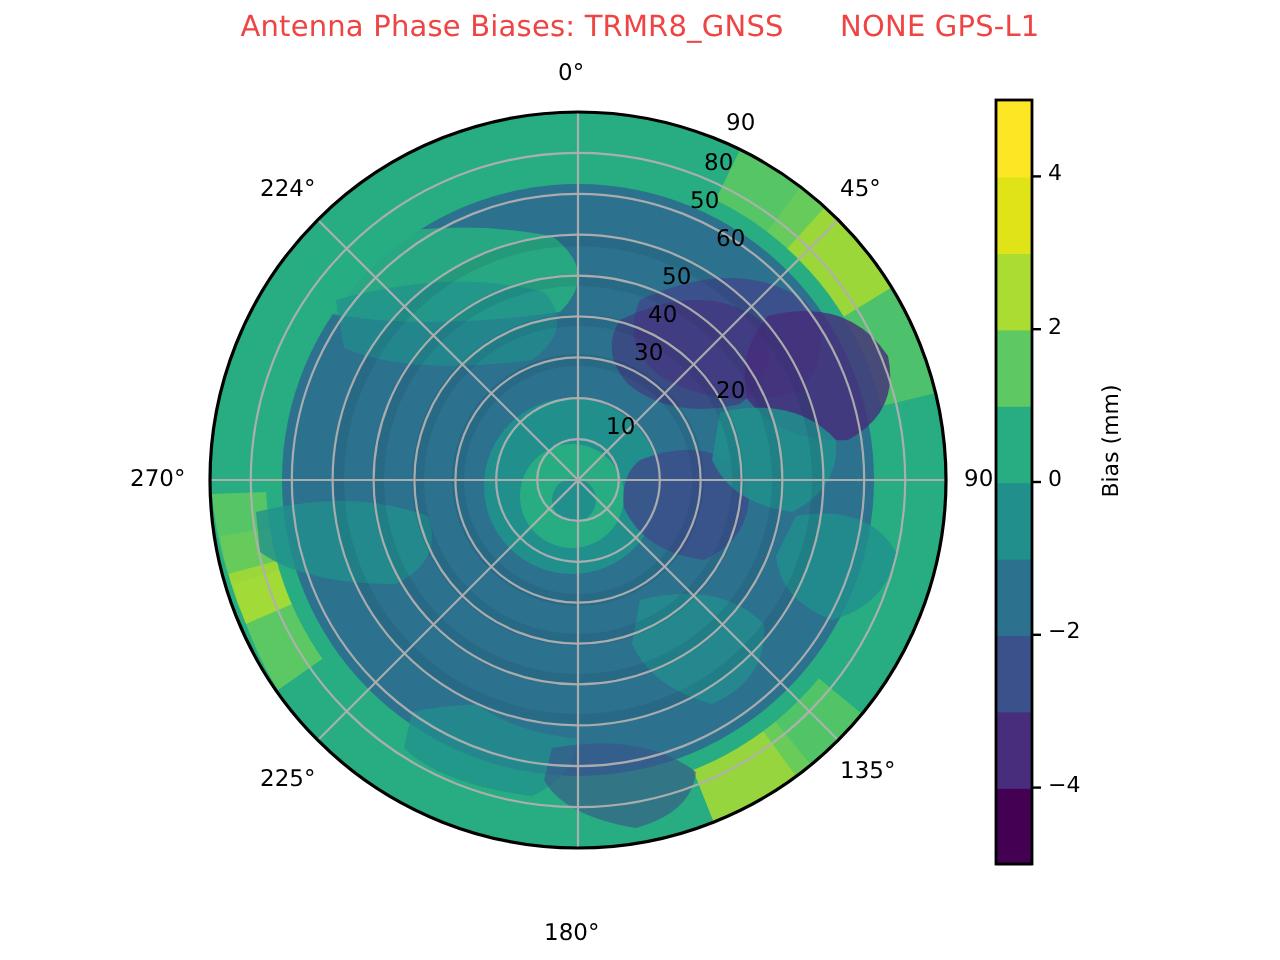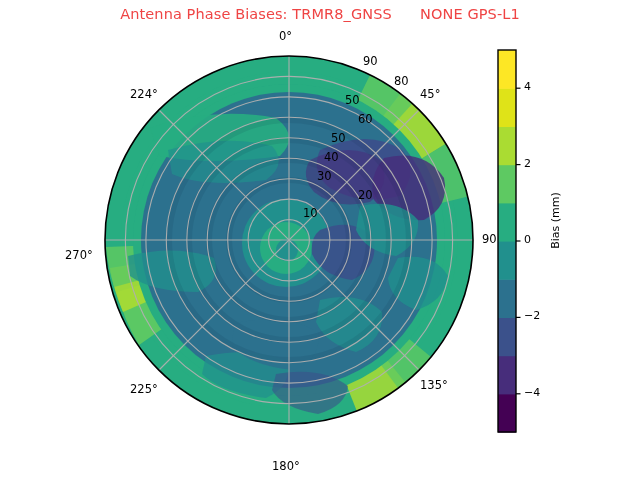--- a/index.html
+++ b/index.html
@@ -148,31 +148,31 @@
 
     <circle cx="289" cy="240" r="184" fill="none" stroke="#000000" stroke-width="1.6"></circle>
   </svg>
 
   <div class="tick-text" style="left:279px;top:29px;">0°</div>
   <div class="tick-text" style="left:420px;top:87px;">45°</div>
   <div class="tick-text" style="left:482px;top:232px;">90</div>
   <div class="tick-text" style="left:420px;top:378px;">135°</div>
   <div class="tick-text" style="left:272px;top:437px;margin-top:22px;">180°</div>
   <div class="tick-text" style="left:130px;top:382px;">225°</div>
-  <div class="tick-text" style="left:65px;top:232px;margin-top:16px;">270°</div>
+  <div class="tick-text" style="left:65px;top:232px;">270°</div>
   <div class="tick-text" style="left:130px;top:87px;">224°</div>
 
   <div class="r-tick-text" style="left:303px;top:206px;">10</div>
   <div class="r-tick-text" style="left:310px;top:188px;margin-left:48px;">20</div>
   <div class="r-tick-text" style="left:317px;top:169px;">30</div>
   <div class="r-tick-text" style="left:324px;top:150px;">40</div>
   <div class="r-tick-text" style="left:331px;top:131px;">50</div>
   <div class="r-tick-text" style="left:338px;top:112px;margin-left:20px;">60</div>
   <div class="r-tick-text" style="left:345px;top:93px;">50</div>
-  <div class="r-tick-text" style="left:352px;top:74px;margin-left:42px;">80</div>
+  <div class="r-tick-text" style="left:352px;top:74px;">80</div>
   <div class="r-tick-text" style="left:363px;top:54px;">90</div>
 
   <svg width="140" height="480" viewBox="0 0 140 480" style="position:absolute;left:490px;top:0;">
     <g id="cb-bands">
         <rect x="8" y="393.8" width="18" height="38.800000000000004" fill="#440154"></rect>
         <rect x="8" y="355.6" width="18" height="38.800000000000004" fill="#472d7b"></rect>
         <rect x="8" y="317.4" width="18" height="38.800000000000004" fill="#3b518b"></rect>
         <rect x="8" y="279.2" width="18" height="38.800000000000004" fill="#2c718e"></rect>
         <rect x="8" y="241" width="18" height="38.800000000000004" fill="#21908d"></rect>
         <rect x="8" y="202.79999999999998" width="18" height="38.800000000000004" fill="#27ad81"></rect>

